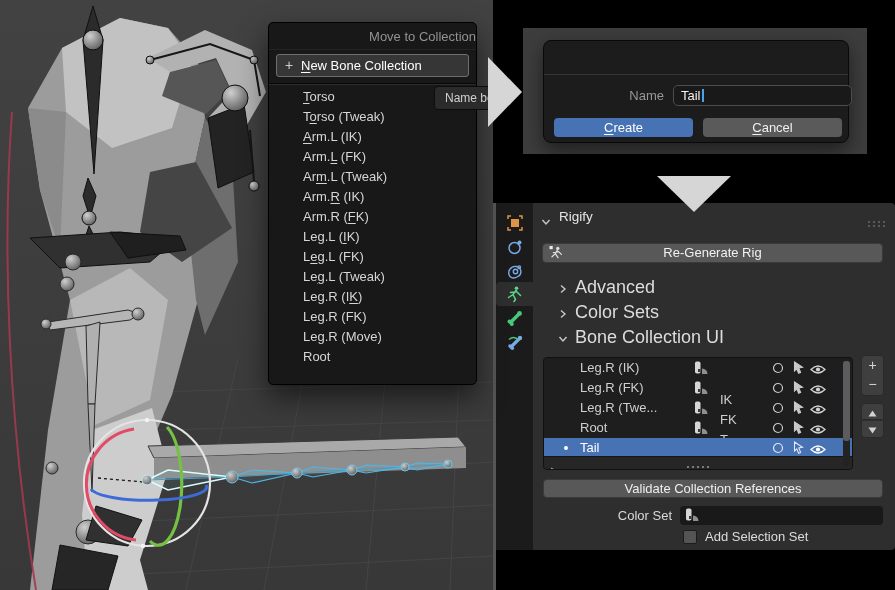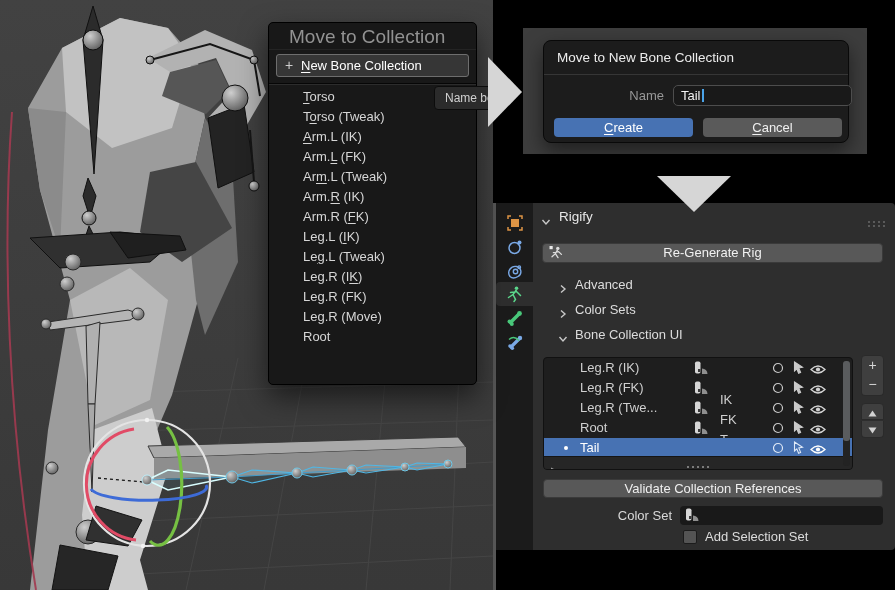--- a/index.html
+++ b/index.html
@@ -7,21 +7,21 @@
          font-family:"Liberation Sans","DejaVu Sans",sans-serif;-webkit-font-smoothing:antialiased;}
   .abs{position:absolute;}
 
   
   .viewport{left:0;top:0;width:493px;height:590px;}
   .viewport-edge{left:493px;top:203px;width:3px;height:387px;background:#565656;}
 
   
   .ctx-menu{left:268px;top:22px;width:209px;height:363px;background:#181818;border:1px solid #000;
             border-radius:5px;box-shadow:0 12px 28px rgba(0,0,0,.55);z-index:4;box-sizing:border-box;}
-  .ctx-title{height:26px;line-height:27px;padding-left:20px;color:#929292;font-size:19px;border-bottom:1px solid #242424;}
+  .ctx-title{height:26px;line-height:27px;padding-left:20px;color:#929292;font-size:13px;border-bottom:1px solid #242424;text-align:right;}
   .ctx-new{margin:4px 7px 0 7px;height:21px;line-height:21px;background:#363636;border:1px solid #6e6e6e;
            border-radius:3px;color:#fff;font-size:13px;display:flex;align-items:center;}
   .ctx-new .plus{width:24px;text-align:center;color:#cdcdcd;font-size:14px;}
   .ctx-sep{height:1px;background:#060606;border-bottom:1px solid #2c2c2c;margin:6px 0 2px 0;}
   .ctx-item{height:20px;line-height:20px;padding-left:34px;color:#d6d6d6;font-size:13px;white-space:nowrap;}
   .ctx-item u,.ctx-new u,.btn u{text-decoration:underline;text-underline-offset:2px;}
 
   
   .tooltip{left:434px;top:86px;height:22px;line-height:22px;max-width:64px;overflow:hidden;white-space:nowrap;
            padding:0 10px;background:#2b2b2b;border:1px solid #0c0c0c;border-radius:4px;color:#d0d0d0;font-size:12px;z-index:5;}
@@ -50,21 +50,21 @@
   .p-head{position:absolute;left:0;top:4px;width:100%;height:22px;}
   .p-head .chev{position:absolute;left:8px;top:6px;}
   .p-title{position:absolute;left:26px;top:2px;color:#e6e6e6;font-size:13.5px;}
   .p-grip{position:absolute;right:10px;top:7px;}
   .regen{position:absolute;left:9px;top:40px;width:341px;height:20px;background:#585858;border:1px solid #3a3a3a;
          border-radius:4px;box-sizing:border-box;}
   .regen .lbl{display:block;text-align:center;line-height:18px;color:#f1f1f1;font-size:13px;}
   .regen .ric{position:absolute;left:6px;top:1px;}
   .section{position:absolute;left:0;width:100%;height:20px;}
   .section .chev{position:absolute;left:25px;top:5px;}
-  .section .lbl{position:absolute;left:42px;top:2px;color:#dcdcdc;font-size:13px;}
+  .section .lbl{position:absolute;left:42px;top:2px;color:#dcdcdc;font-size:18px;}
 
   .blist{position:absolute;left:10px;top:154px;width:310px;height:113px;background:#1e1e1e;border:1px solid #111;
          border-radius:4px;box-sizing:border-box;overflow:hidden;}
   .brow{position:relative;height:20px;color:#cfcfcf;font-size:13px;}
   .brow.selected{background:#4772b3;color:#fff;}
   .brow .name{position:absolute;left:36px;top:2px;white-space:nowrap;}
   .brow .bullet{position:absolute;left:20px;top:8px;width:4px;height:4px;border-radius:50%;background:#fff;}
   .brow .swatch{position:absolute;left:150px;top:3px;}
   .brow .ui{position:absolute;left:176px;top:2px;margin-top:32px;}
   .brow .circ{position:absolute;left:228px;top:4px;}
@@ -205,39 +205,39 @@
     <div class="ctx-sep"></div>
     <div id="menu-items">
         <div class="ctx-item"><u>T</u>orso</div>
         <div class="ctx-item">T<u>o</u>rso (Tweak)</div>
         <div class="ctx-item"><u>A</u>rm.L (IK)</div>
         <div class="ctx-item">Arm.<u>L</u> (FK)</div>
         <div class="ctx-item">Ar<u>m</u>.L (Tweak)</div>
         <div class="ctx-item">Arm.<u>R</u> (IK)</div>
         <div class="ctx-item">Arm.R (<u>F</u>K)</div>
         <div class="ctx-item">Leg.L (<u>I</u>K)</div>
+        <div class="ctx-item">L<u>e</u>g.L (FK)</div>
         <div class="ctx-item">Le<u>g</u>.L (Tweak)</div>
         <div class="ctx-item">Leg.R (I<u>K</u>)</div>
         <div class="ctx-item">Leg.R (FK)</div>
         <div class="ctx-item">Leg.R (Move)</div>
         <div class="ctx-item">Root</div>
       </div>
   </div>
 
   <div class="abs tooltip">Name bo</div>
   <svg class="abs arrow-right" width="36" height="74">
     <polygon points="0,2 34,37 0,72" fill="#d6d6d6"></polygon>
   </svg>
   <svg class="abs arrow-down" width="78" height="40">
     <polygon points="2,2 76,2 39,38" fill="#d6d6d6"></polygon>
   </svg>
 
   <div class="abs dialog-band"></div>
   <div class="abs dialog">
-    <div class="dlg-title">Move to New Bone Collection</div>
     <div class="dlg-sep"></div>
     <div class="dlg-name-label">Name</div>
     <div class="dlg-field"><span id="name-value">Tail</span><span class="caret"></span></div>
     <div class="btn btn-create" id="create-btn"><u>C</u>reate</div>
     <div class="btn btn-cancel" id="cancel-btn"><u>C</u>ancel</div>
   </div>
 
   <div class="abs tab-col">
     <div class="tab" style="top:8px">
       <svg width="18" height="18" viewBox="0 0 18 18">

